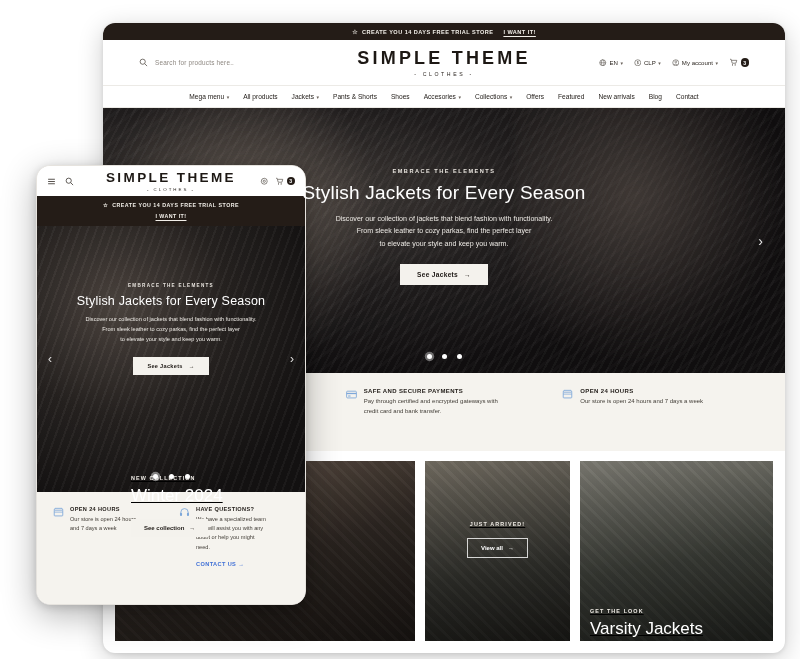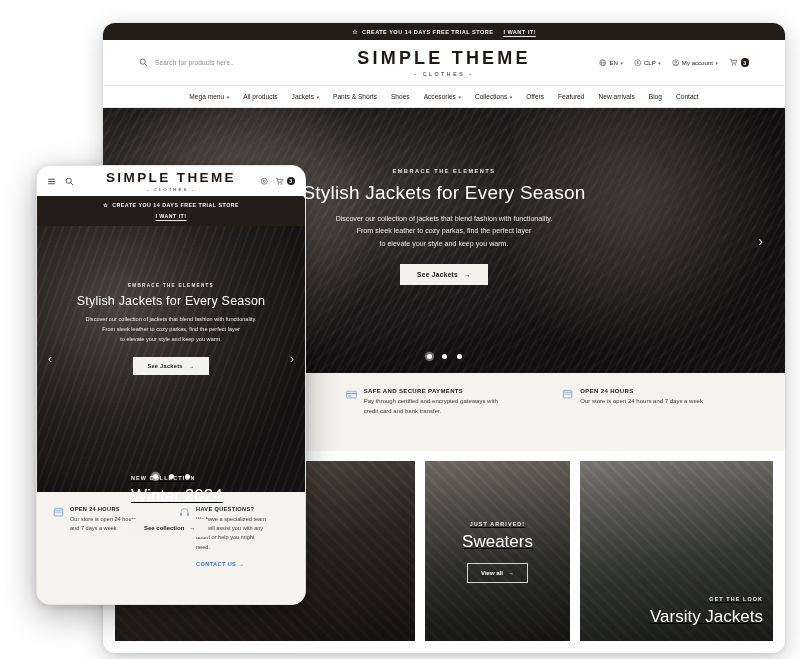--- a/index.html
+++ b/index.html
@@ -121,21 +121,21 @@
   .coll .name { font-size:17px; color:#fff; margin-top:5px; font-weight:400; }
   .btn-light-sm {
     display:inline-flex; align-items:center; gap:5px; background:#f4f2ed; color:#1d1814;
     font-size:6px; font-weight:700; padding:6px 13px; margin-top:13px;
   }
   .btn-outline {
     display:inline-flex; align-items:center; gap:5px; border:1px solid rgba(255,255,255,.8);
     color:#fff; font-size:6px; font-weight:700; padding:6px 13px; margin-top:11px;
   }
   .coll.c2 .body { text-align:center; padding-top:60px; }
-  .coll.c3 .body { position:absolute; bottom:14px; left:0; right:0; text-align:right; padding:0 10px; }
+  .coll.c3 .body { position:absolute; bottom:2px; left:0; right:0; text-align:left; padding:0 10px; }
 
   
   .mobile-frame {
     position:absolute; left:36px; top:165px; width:270px; height:440px;
     border-radius: 14px; overflow:hidden; background:#fff;
     box-shadow: 0 10px 34px rgba(0,0,0,.30), 0 2px 8px rgba(0,0,0,.14);
     border: 1px solid #e6e3de;
   }
   .m-header { height:30px; background:#fff; display:flex; align-items:center; padding:0 10px; position:relative;}
   .m-left { display:flex; align-items:center; gap:9px; z-index:2;}
@@ -346,21 +346,20 @@
             <span>See collection</span>
             <span>→</span>
           </div>
         </div>
       </div>
       <div class="coll c2">
         <div class="tex2"></div>
         <div class="ov"></div>
         <div class="body">
           <div class="kicker">JUST ARRIVED!</div>
-          <div class="name">Sweaters</div>
           <div class="btn-outline">
             <span>View all</span>
             <span>→</span>
           </div>
         </div>
       </div>
       <div class="coll c3">
         <div class="tex2"></div>
         <div class="ov"></div>
         <div class="body">

